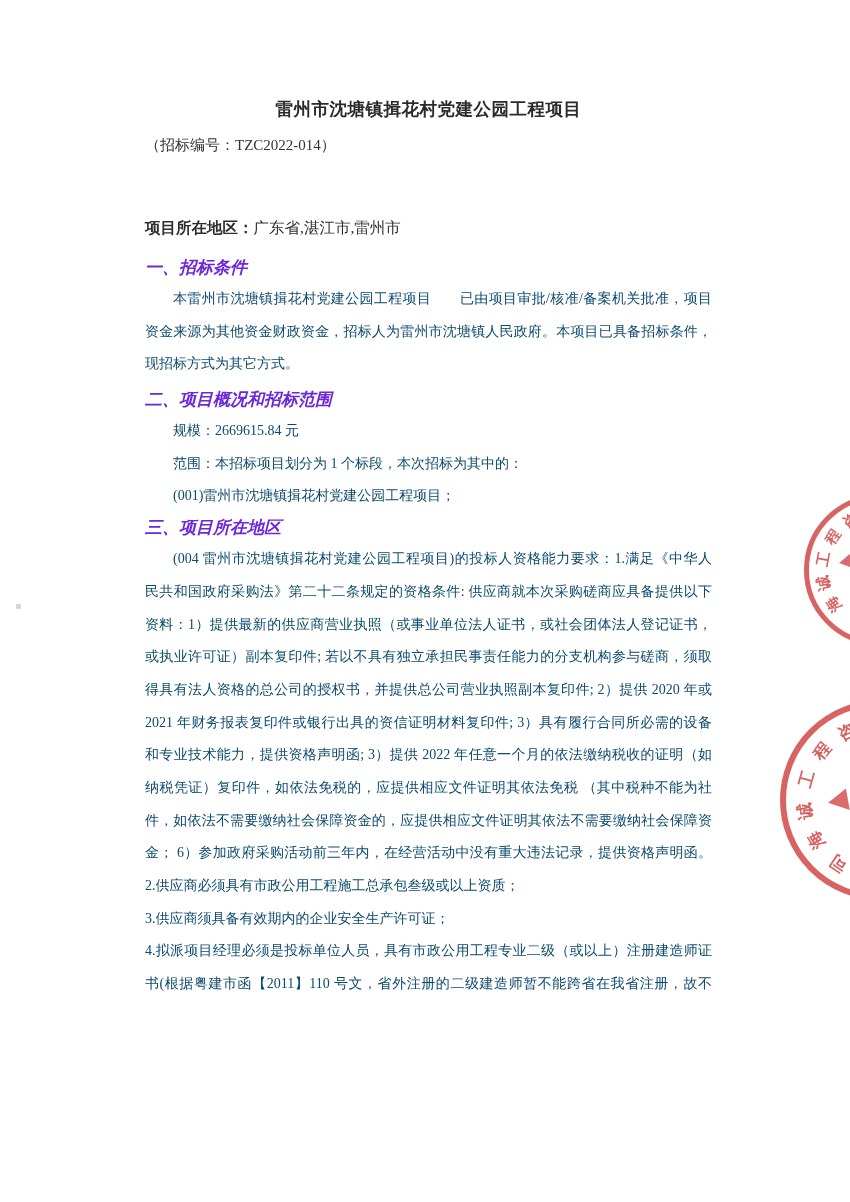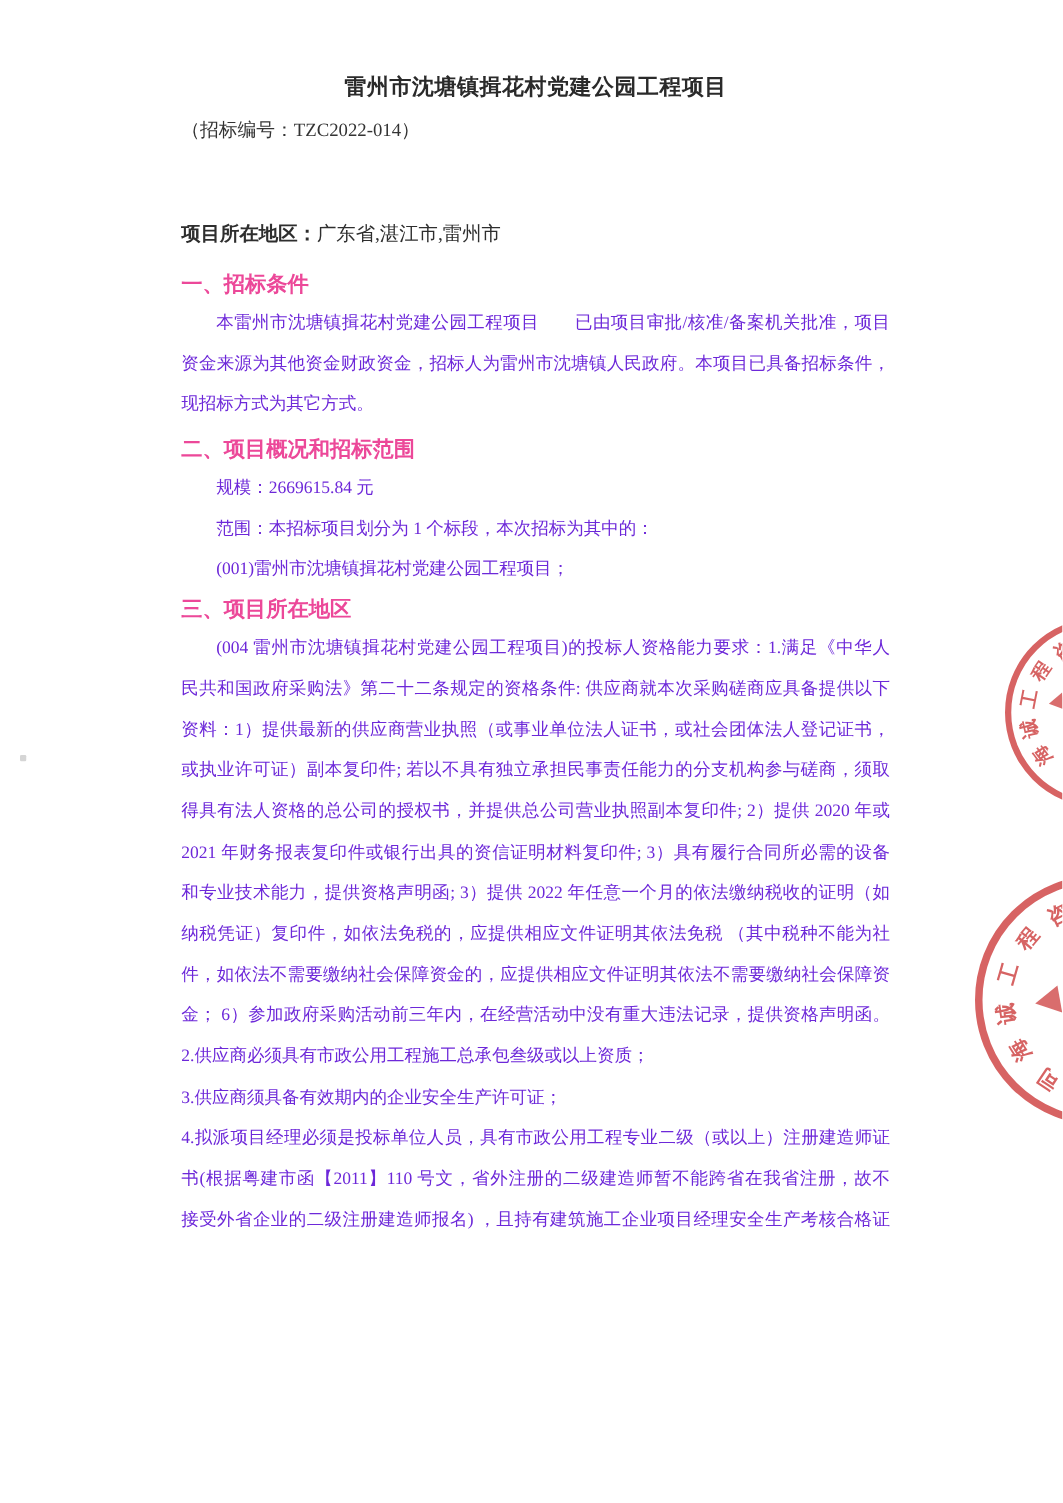--- a/index.html
+++ b/index.html
@@ -5,47 +5,48 @@
   html,body{margin:0;padding:0;background:#ffffff;}
   .page{
     position:relative;
     width:850px;height:1202px;
     background:#ffffff;
     overflow:hidden;
     font-family:"Liberation Serif","DejaVu Serif",serif;
     color:#3a3a3a;
   }
   .doc{
-    position:absolute;left:145px;top:0;width:567px;padding-top:54px;
+    position:absolute;left:145px;top:0;width:567px;padding-top:94px;
   }
   .title{
     text-align:center;
     font-size:17.5px;font-weight:bold;color:#2a2a2a;
     line-height:30px;letter-spacing:.5px;
   }
   .subtitle{
     text-align:left;
     font-size:15px;color:#333;
     margin-top:8px;line-height:26px;
   }
   .location{
     margin-top:57px;line-height:26px;font-size:15.5px;color:#2e2e2e;
   }
   .loc-label{font-weight:bold;}
   .sec-h{
-    margin:0;font-size:17px;font-weight:bold;color:#ec4899;
+    margin:0;font-size:17px;font-weight:bold;color:#6d28d9;
     line-height:30px;
+    font-style:italic;
   }
   section[data-sec="0"] .sec-h{margin-top:12px;}
   section[data-sec="1"] .sec-h{margin-top:4px;}
   section[data-sec="2"] .sec-h{margin-top:0;}
   .lines{font-size:14px;}
   .line{
     line-height:32.7px;height:32.7px;overflow:hidden;
-    color:#6d28d9;
+    color:#0c4a6e;
   }
   .line.j{text-align:justify;text-align-last:justify;}
   .line.ind{padding-left:28px;}
   
   .seal{
     position:absolute;border-style:solid;border-radius:50%;
     box-sizing:border-box;opacity:.85;
   }
   .seal-char{
     position:absolute;font-weight:bold;opacity:.85;
@@ -101,21 +102,20 @@
           <div class="line j">得具有法人资格的总公司的授权书，并提供总公司营业执照副本复印件; 2）提供 2020 年或</div>
           <div class="line j">2021 年财务报表复印件或银行出具的资信证明材料复印件; 3）具有履行合同所必需的设备</div>
           <div class="line j">和专业技术能力，提供资格声明函; 3）提供 2022 年任意一个月的依法缴纳税收的证明（如</div>
           <div class="line j">纳税凭证）复印件，如依法免税的，应提供相应文件证明其依法免税 （其中税种不能为社</div>
           <div class="line j">件，如依法不需要缴纳社会保障资金的，应提供相应文件证明其依法不需要缴纳社会保障资</div>
           <div class="line j">金； 6）参加政府采购活动前三年内，在经营活动中没有重大违法记录，提供资格声明函。</div>
           <div class="line">2.供应商必须具有市政公用工程施工总承包叁级或以上资质；</div>
           <div class="line">3.供应商须具备有效期内的企业安全生产许可证；</div>
           <div class="line j">4.拟派项目经理必须是投标单位人员，具有市政公用工程专业二级（或以上）注册建造师证</div>
           <div class="line j">书(根据粤建市函【2011】110 号文，省外注册的二级建造师暂不能跨省在我省注册，故不</div>
-          <div class="line j">接受外省企业的二级注册建造师报名) ，且持有建筑施工企业项目经理安全生产考核合格证</div>
         </div>
     </section>
   </div>
 
   <div id="seals">
       <div class="seal" style="left: 804px; top: 494px; width: 152px; height: 152px; border-width: 5px; border-color: rgb(208, 72, 72);"></div>
       <span class="seal-char" style="left: 851px; top: 521px; font-size: 15px; color: rgb(208, 72, 72); transform: translate(-50%, -50%) rotate(-30deg);">咨</span>
       <span class="seal-char" style="left: 833px; top: 537px; font-size: 15px; color: rgb(208, 72, 72); transform: translate(-50%, -50%) rotate(-55deg);">程</span>
       <span class="seal-char" style="left: 824px; top: 559px; font-size: 15px; color: rgb(208, 72, 72); transform: translate(-50%, -50%) rotate(-79deg);">工</span>
       <span class="seal-char" style="left: 824px; top: 583px; font-size: 15px; color: rgb(208, 72, 72); transform: translate(-50%, -50%) rotate(-103deg);">诚</span>

